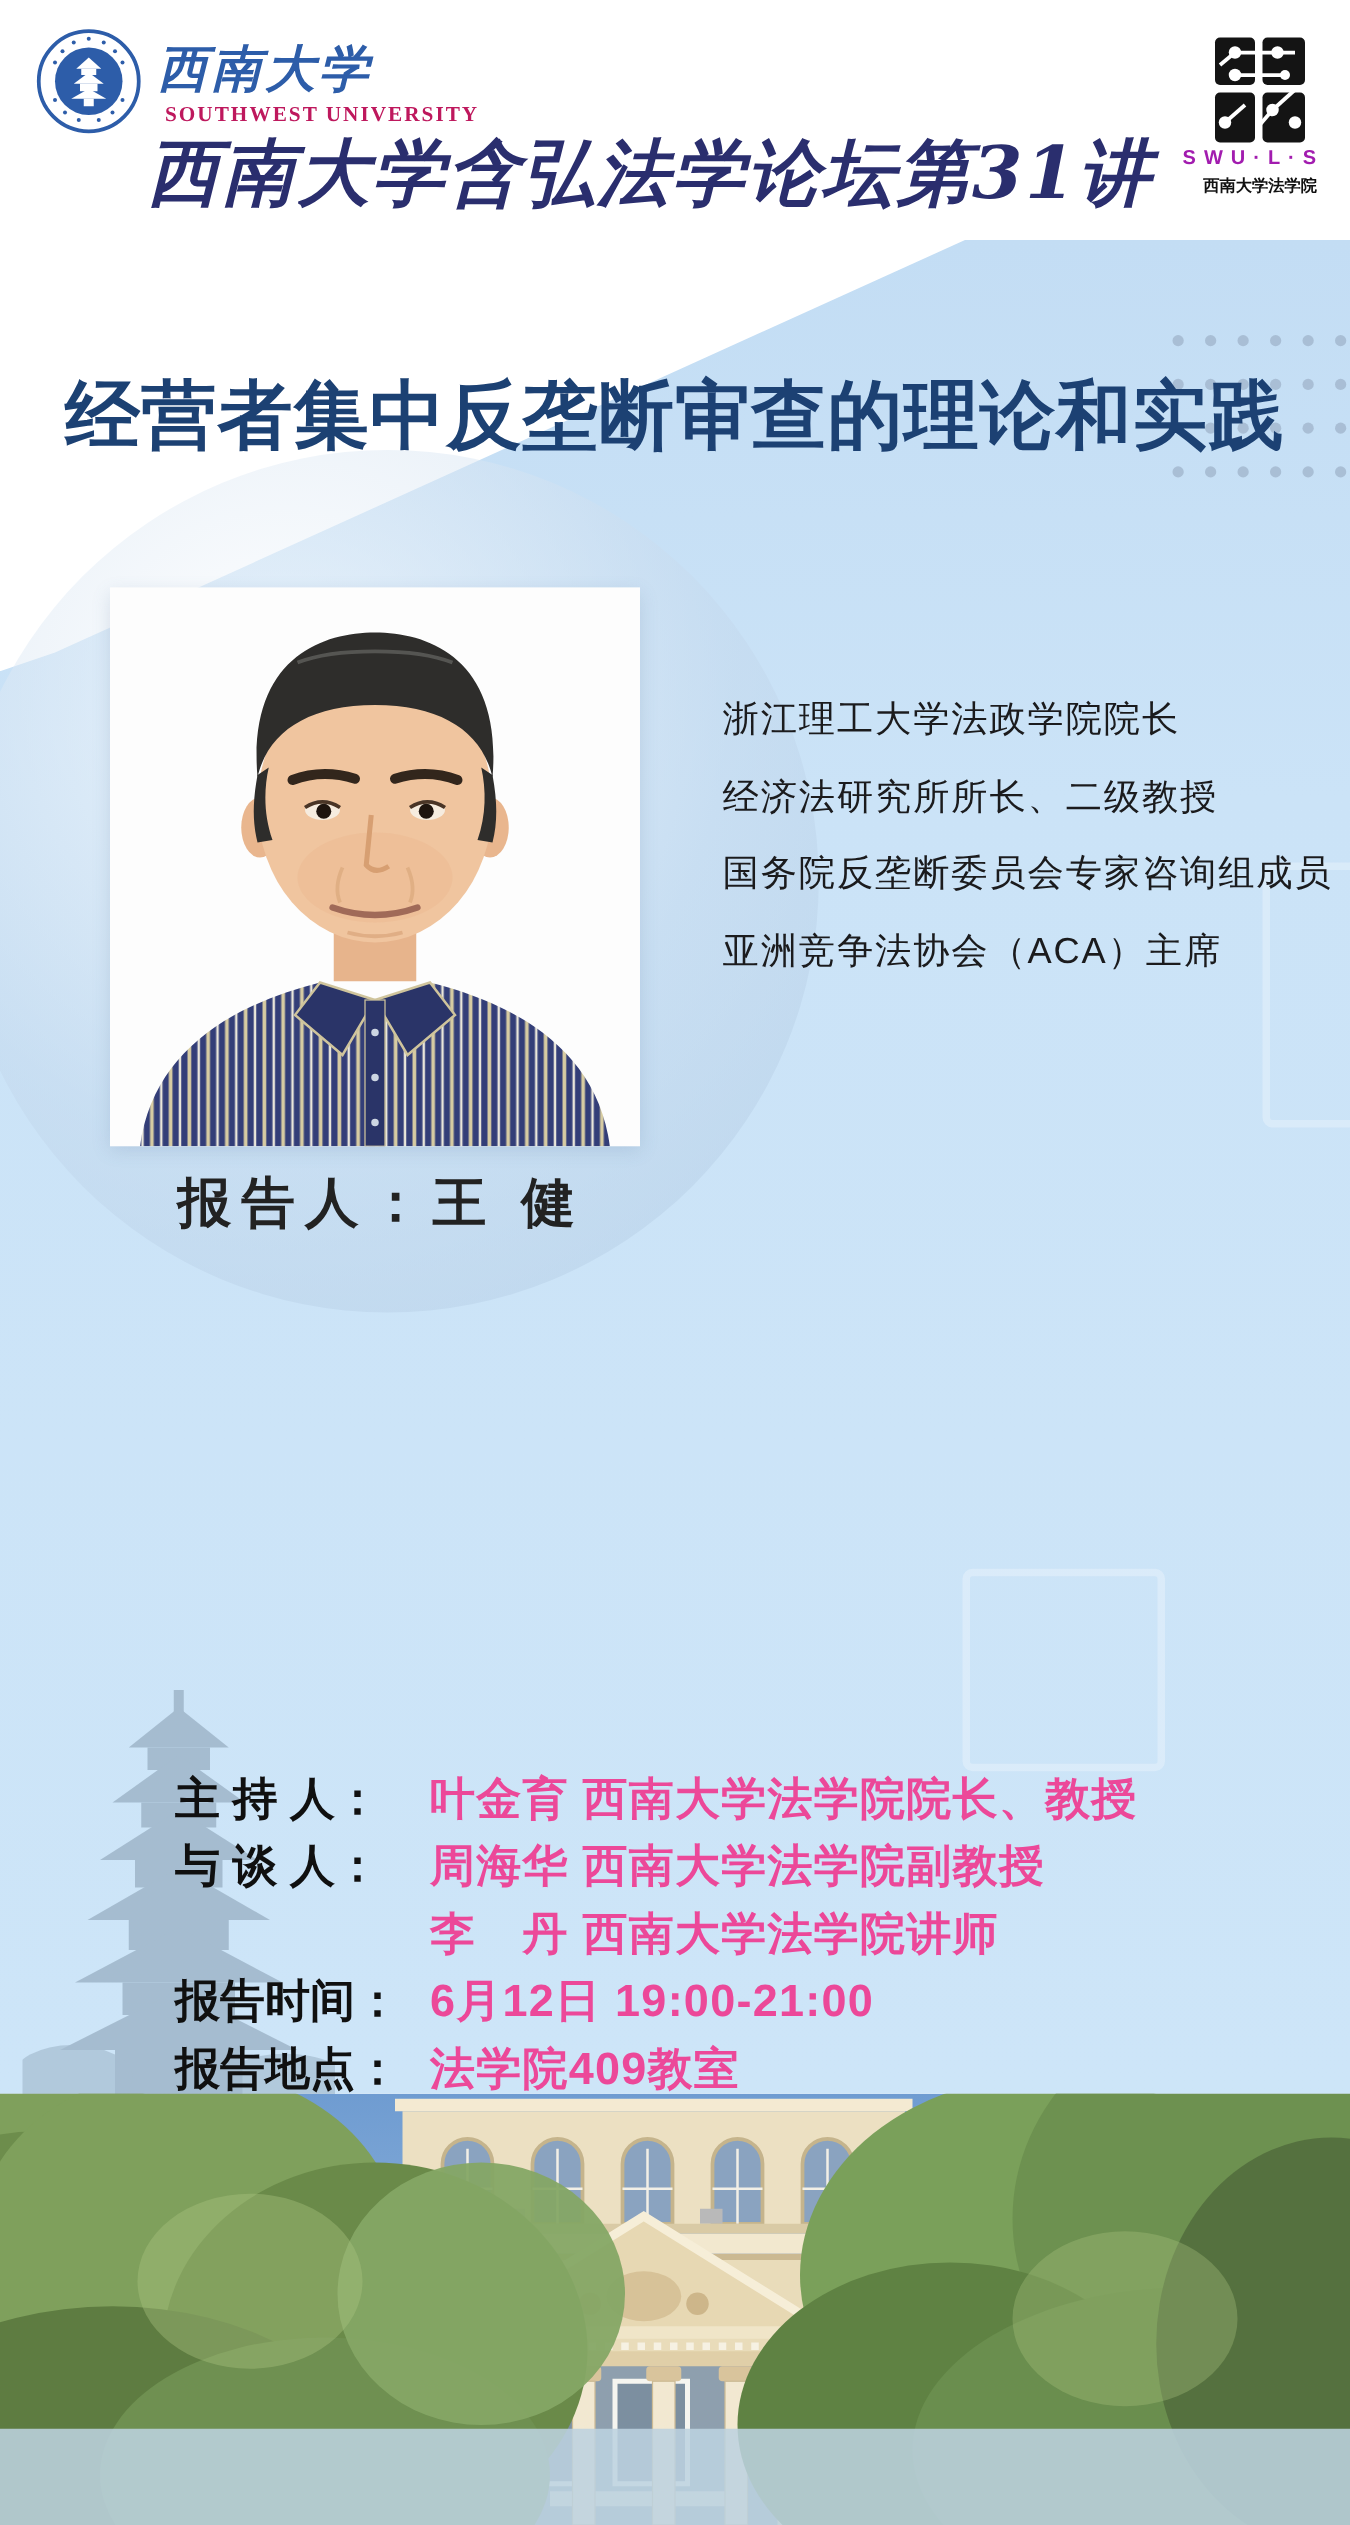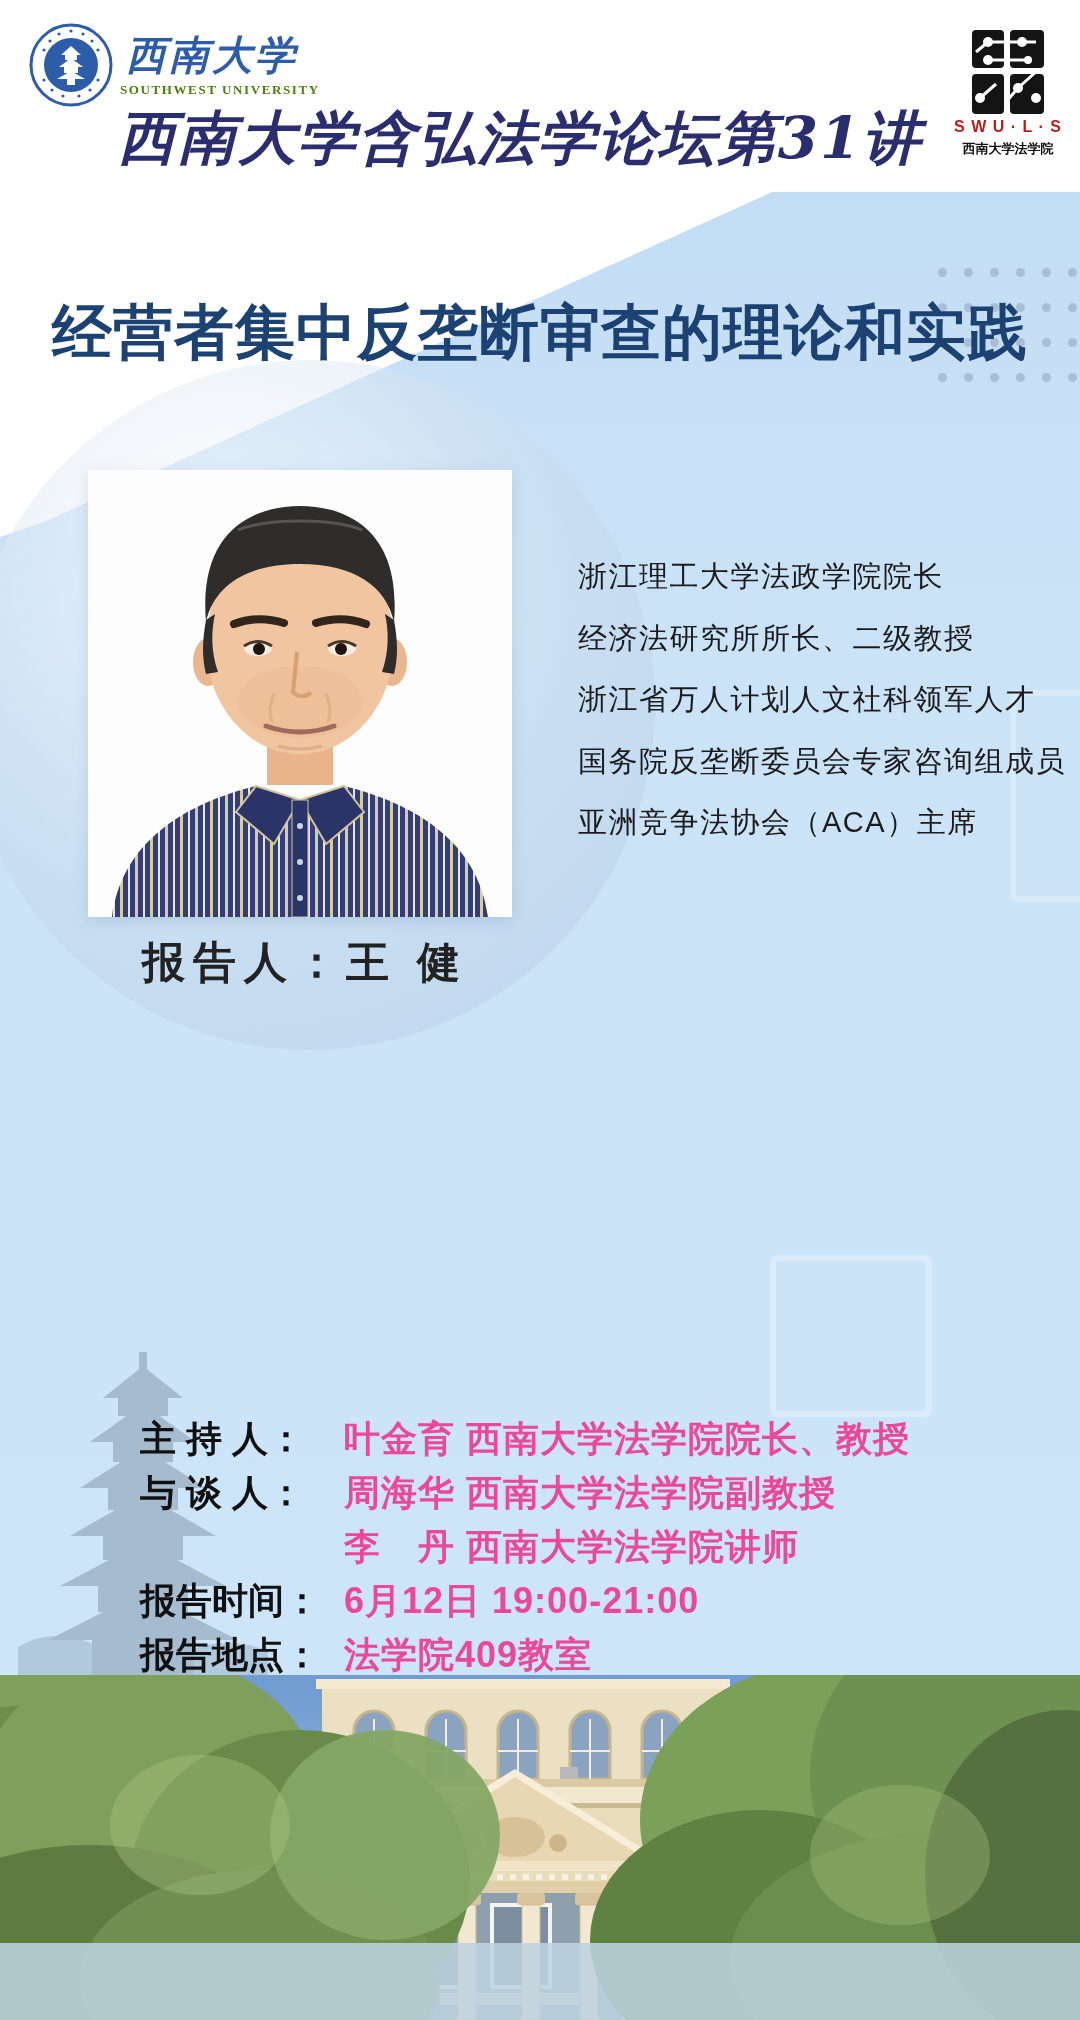--- a/index.html
+++ b/index.html
@@ -18,25 +18,25 @@
   .deco-dots{position:absolute;left:938px;top:268px;width:142px;height:130px;}
   .deco-dots i{position:absolute;border-radius:50%;opacity:.85;}
   .wm-block{position:absolute;border:6px solid rgba(255,255,255,.28);border-radius:8px;}
   .wm1{left:1010px;top:690px;width:80px;height:200px;}
   .wm2{left:770px;top:1255px;width:150px;height:150px;}
   .pagoda-wm{position:absolute;left:18px;top:1352px;width:250px;height:330px;opacity:.5;}
   
   .uni-logo{position:absolute;left:28px;top:22px;width:86px;height:86px;}
   .uni-zh{position:absolute;left:126px;top:28px;font-family:"DejaVu Serif",serif;
     font-weight:700;font-style:italic;font-size:40px;color:#2d5da9;letter-spacing:3px;}
-  .uni-en{position:absolute;left:120px;top:82px;font-family:"Liberation Serif",serif;
-    font-size:13px;color:#4d7c0f;letter-spacing:1.6px;font-weight:600;}
+  .uni-en{position:absolute;left:132px;top:82px;font-family:"Liberation Serif",serif;
+    font-size:17px;color:#be185d;letter-spacing:1.6px;font-weight:600;}
   .ls-logo{position:absolute;left:966px;top:28px;width:84px;height:88px;}
-  .ls-acr{position:absolute;left:946px;top:118px;width:124px;text-align:center;
-    font-size:16px;font-weight:700;color:#b91c1c;letter-spacing:1px;}
+  .ls-acr{position:absolute;left:946px;top:118px;width:124px;text-align:left;
+    font-size:16px;font-weight:700;color:#a21caf;letter-spacing:1px;}
   .ls-zh{position:absolute;left:940px;top:140px;width:136px;text-align:center;
     font-size:13px;color:#111;font-weight:600;}
   .series-title{position:absolute;left:0;top:100px;width:1040px;text-align:center;
     font-family:"DejaVu Serif",serif;font-style:italic;font-weight:700;
     font-size:58px;color:#2a2e6e;letter-spacing:2px;}
   .main-title{position:absolute;left:0;top:293px;width:1080px;text-align:center;
     font-size:60px;font-weight:700;color:#1c4173;letter-spacing:1px;}
   
   .photo{position:absolute;left:88px;top:470px;width:424px;height:447px;background:#fcfcfc;
     box-shadow:0 4px 14px rgba(80,110,150,.18);}
@@ -220,21 +220,20 @@
       <path d="M186,224 Q179,240 184,252" stroke="#dcab80" stroke-width="3" fill="none" opacity=".8"></path>
       <path d="M238,224 Q245,240 240,252" stroke="#dcab80" stroke-width="3" fill="none" opacity=".8"></path>
       <path d="M178,256 Q212,268 246,256" stroke="#a06a58" stroke-width="5" fill="none" stroke-linecap="round"></path>
       <path d="M190,276 Q212,282 234,276" stroke="#d8a47a" stroke-width="3" fill="none" opacity=".7"></path>
     </svg>
   </div>
 
   <div class="creds" id="creds">
       <div class="cred-line">浙江理工大学法政学院院长</div>
       <div class="cred-line">经济法研究所所长、二级教授</div>
-      <div class="cred-line">浙江省万人计划人文社科领军人才</div>
       <div class="cred-line">国务院反垄断委员会专家咨询组成员</div>
       <div class="cred-line">亚洲竞争法协会（ACA）主席</div>
     </div>
 
   <div class="speaker-line">报告人：王 健</div>
 
 
   <div class="details" id="details">
       <div class="drow">
         <span class="dlabel">主 持 人：</span>

